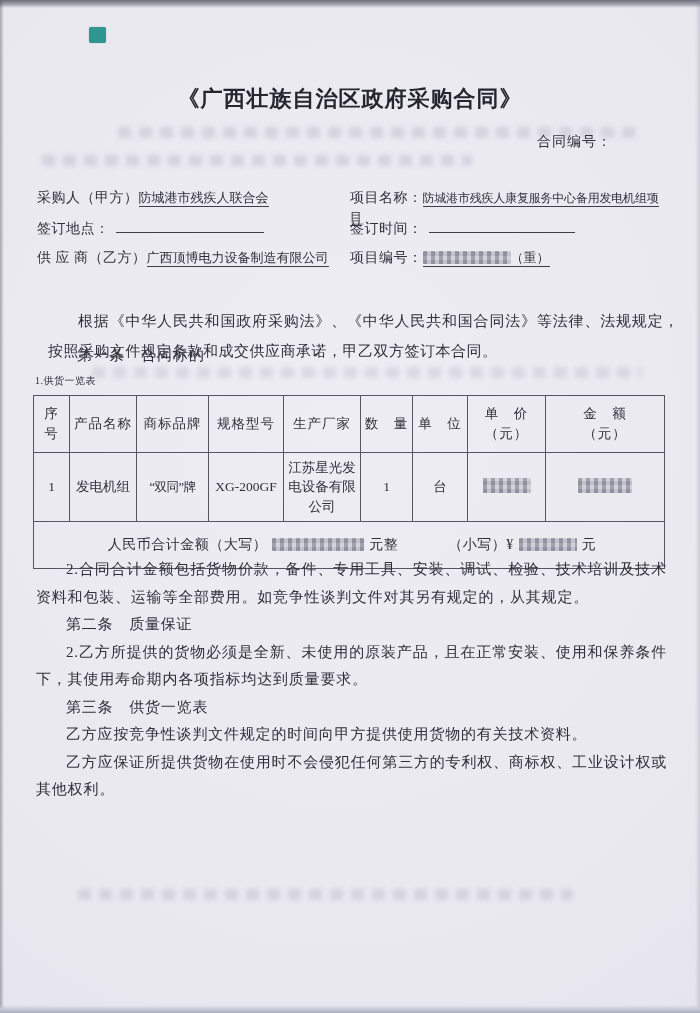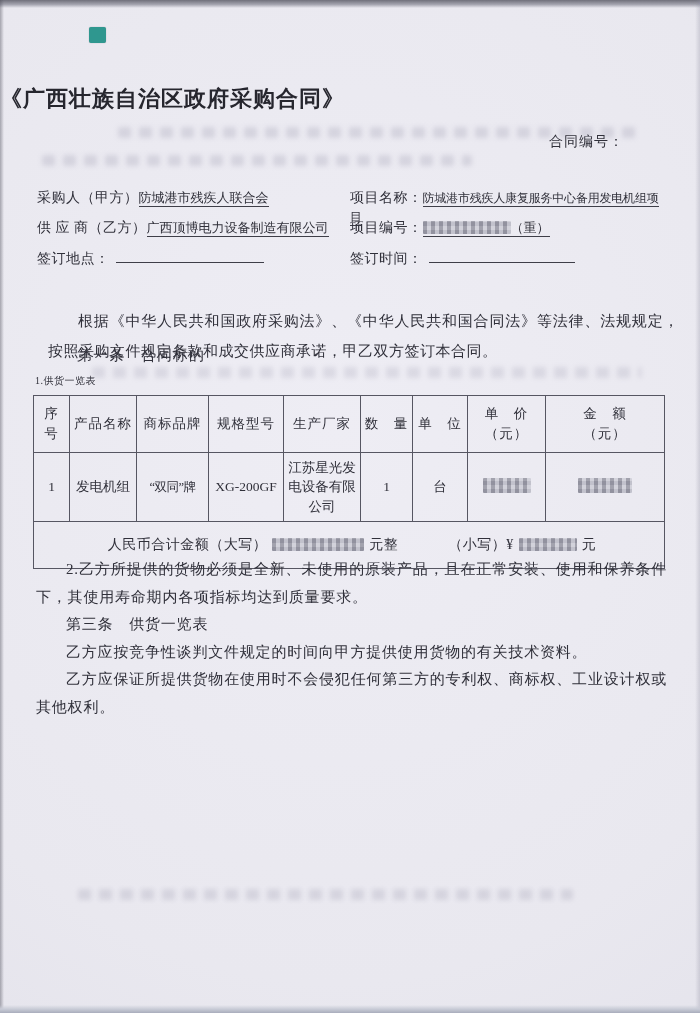--- a/index.html
+++ b/index.html
@@ -14,23 +14,23 @@
   .edge-bottom{bottom:0;left:0;right:0;height:8px;background:linear-gradient(0deg,#a9adbc 0%,#c9ccd7 50%,rgba(233,232,240,0) 100%);}
   .corner-mark{position:absolute;left:89px;top:27px;width:17px;height:16px;background:#2f978f;border-radius:2px;box-shadow:0 0 1px rgba(0,0,0,.35);}
   
   .ghost{position:absolute;height:11px;border-radius:2px;filter:blur(2.5px);opacity:.5;
     background:repeating-linear-gradient(90deg, rgba(148,146,168,.5) 0 13px, rgba(233,232,240,0) 13px 21px);}
   .g1{top:127px;left:118px;width:525px;}
   .g2{top:155px;left:42px;width:430px;}
   .g3{top:367px;left:92px;width:550px;opacity:.42;}
   .g4{top:889px;left:78px;width:495px;opacity:.48;}
   
-  .title{position:absolute;top:84px;left:0;width:100%;margin:0;
+  .title{position:absolute;top:84px;left:0;width:100%;margin:0;text-align:center;
     font-size:22px;font-weight:700;letter-spacing:1px;color:#26262e;}
-  .contract-no{position:absolute;top:133px;left:537px;font-size:14px;letter-spacing:1px;margin-left:12px;}
+  .contract-no{position:absolute;top:133px;left:537px;font-size:14px;letter-spacing:1px;}
   
   .fields{position:absolute;top:188px;left:37px;right:30px;}
   .frow{display:flex;align-items:baseline;height:19px;margin-bottom:11px;justify-content:space-between;}
   .fleft{width:313px;flex:none;}
   .fright{flex:1;}
   .flabel{font-size:14px;letter-spacing:.5px;white-space:nowrap;}
   .fvalue{font-size:13px;}
   .fvalue.sm{font-size:12px;letter-spacing:-.2px;}
   .u{border-bottom:1px solid #3e3e48;padding-bottom:1px;}
   .blank{display:inline-block;border-bottom:1px solid #3e3e48;height:14px;vertical-align:baseline;}
@@ -84,32 +84,32 @@
     <div class="frow">
       <div class="fleft">
         <span class="flabel">采购人（甲方）</span><span class="fvalue u">防城港市残疾人联合会</span>
       </div>
       <div class="fright">
         <span class="flabel">项目名称：</span><span class="fvalue sm u">防城港市残疾人康复服务中心备用发电机组项目</span>
       </div>
     </div>
     <div class="frow">
       <div class="fleft">
+        <span class="flabel">签订地点：</span><span class="blank bw1"></span>
+      </div>
+      <div class="fright">
+        <span class="flabel">签订时间：</span><span class="blank bw2"></span>
+      </div>
+    </div>
+    <div class="frow">
+      <div class="fleft">
         <span class="flabel">供 应 商（乙方）</span><span class="fvalue u">广西顶博电力设备制造有限公司</span>
       </div>
       <div class="fright">
         <span class="flabel">项目编号：</span><span class="u"><span class="mosaic w88"></span><span class="fvalue">（重）</span></span>
-      </div>
-    </div>
-    <div class="frow">
-      <div class="fleft">
-        <span class="flabel">签订地点：</span><span class="blank bw1"></span>
-      </div>
-      <div class="fright">
-        <span class="flabel">签订时间：</span><span class="blank bw2"></span>
       </div>
     </div>
   </div>
 
   <p class="preamble">根据《中华人民共和国政府采购法》、《中华人民共和国合同法》等法律、法规规定，按照采购文件规定条款和成交供应商承诺，甲乙双方签订本合同。</p>
   <p class="art1">第一条　合同标的</p>
   <p class="tcaption">1.供货一览表</p>
 
   <table class="goods">
     <colgroup>
@@ -153,18 +153,20 @@
       </tr>
       <tr class="total">
         <td colspan="9">
           <span>人民币合计金额（大写）</span><span class="mosaic w92"></span><span>元整</span><span class="gap"></span><span>（小写）¥</span><span class="mosaic w58"></span><span>元</span>
         </td>
       </tr>
     </tbody>
   </table>
 
   <div class="clauses">
+    <p>2.合同合计金额包括货物价款，备件、专用工具、安装、调试、检验、技术培训及技术资料和包装、运输等全部费用。如竞争性谈判文件对其另有规定的，从其规定。</p>
+    <p>第二条　质量保证</p>
     <p>2.乙方所提供的货物必须是全新、未使用的原装产品，且在正常安装、使用和保养条件下，其使用寿命期内各项指标均达到质量要求。</p>
     <p>第三条　供货一览表</p>
     <p>乙方应按竞争性谈判文件规定的时间向甲方提供使用货物的有关技术资料。</p>
     <p>乙方应保证所提供货物在使用时不会侵犯任何第三方的专利权、商标权、工业设计权或其他权利。</p>
   </div>
 </div>
 
 </body></html>

